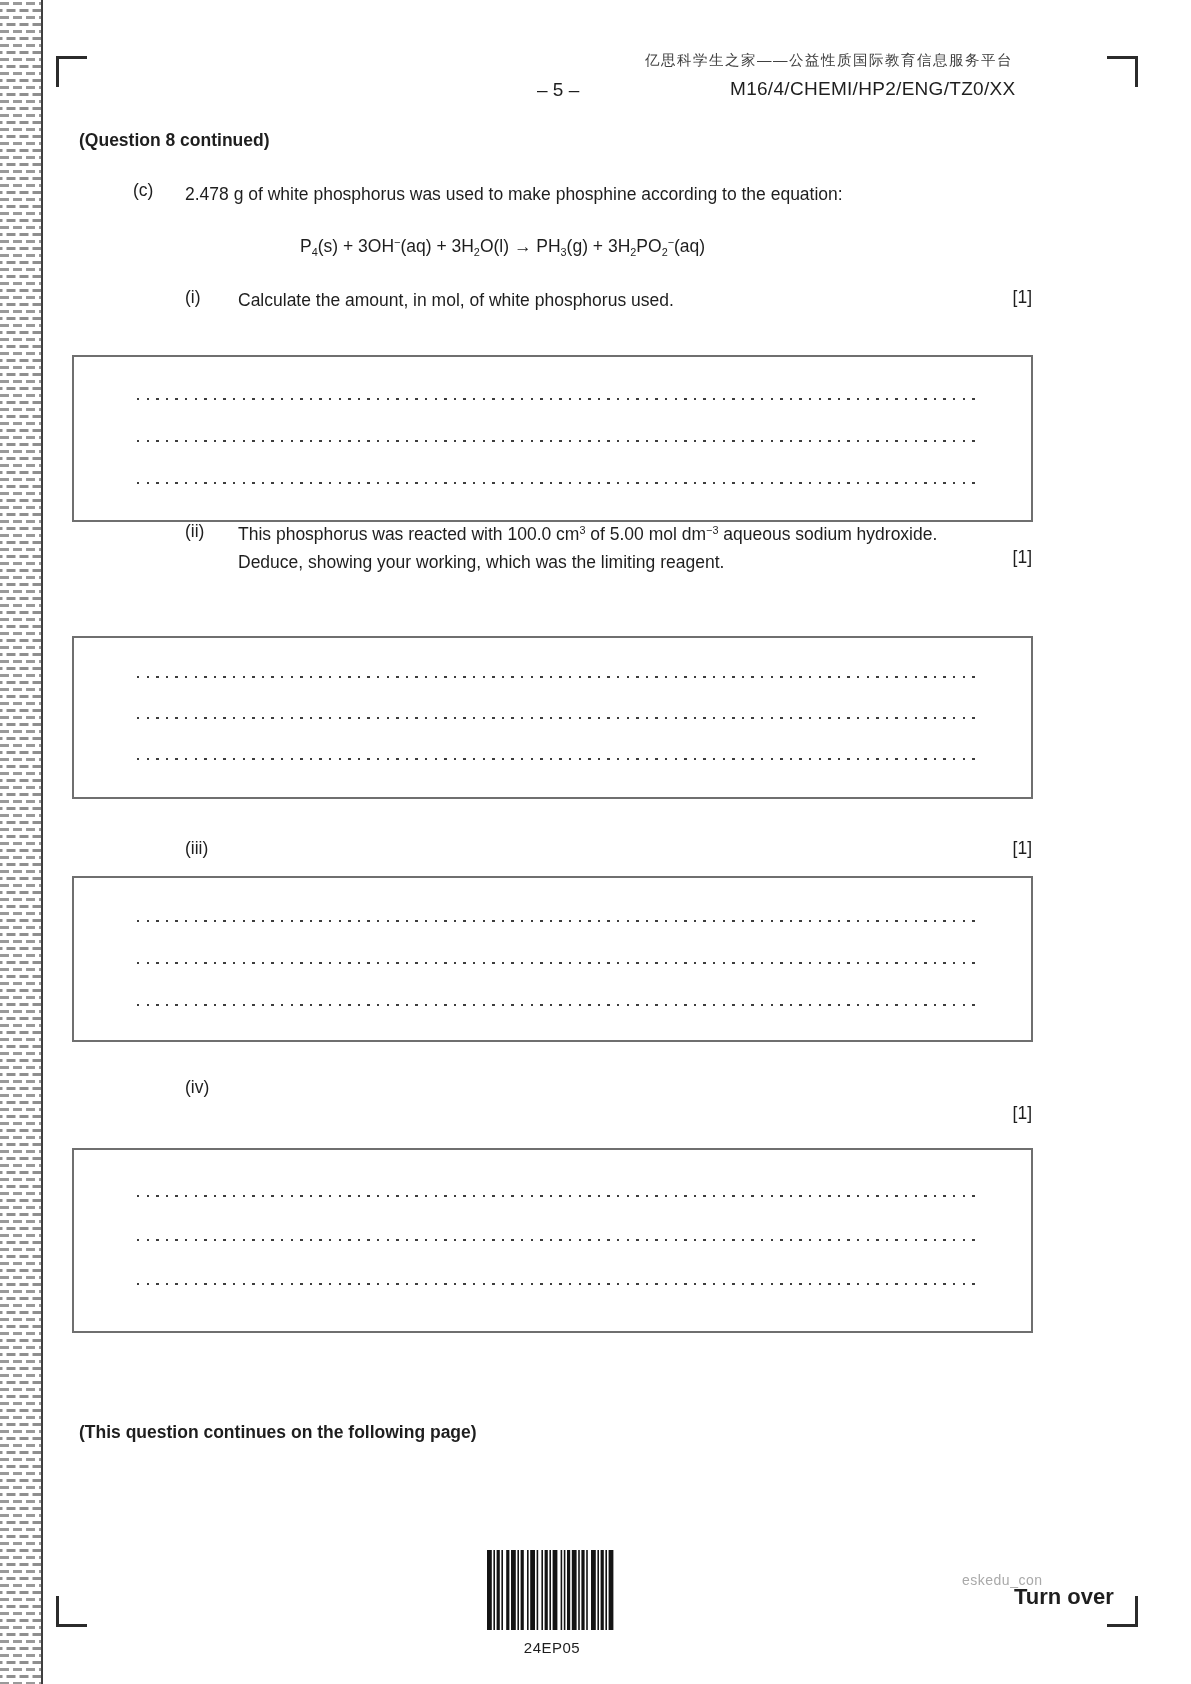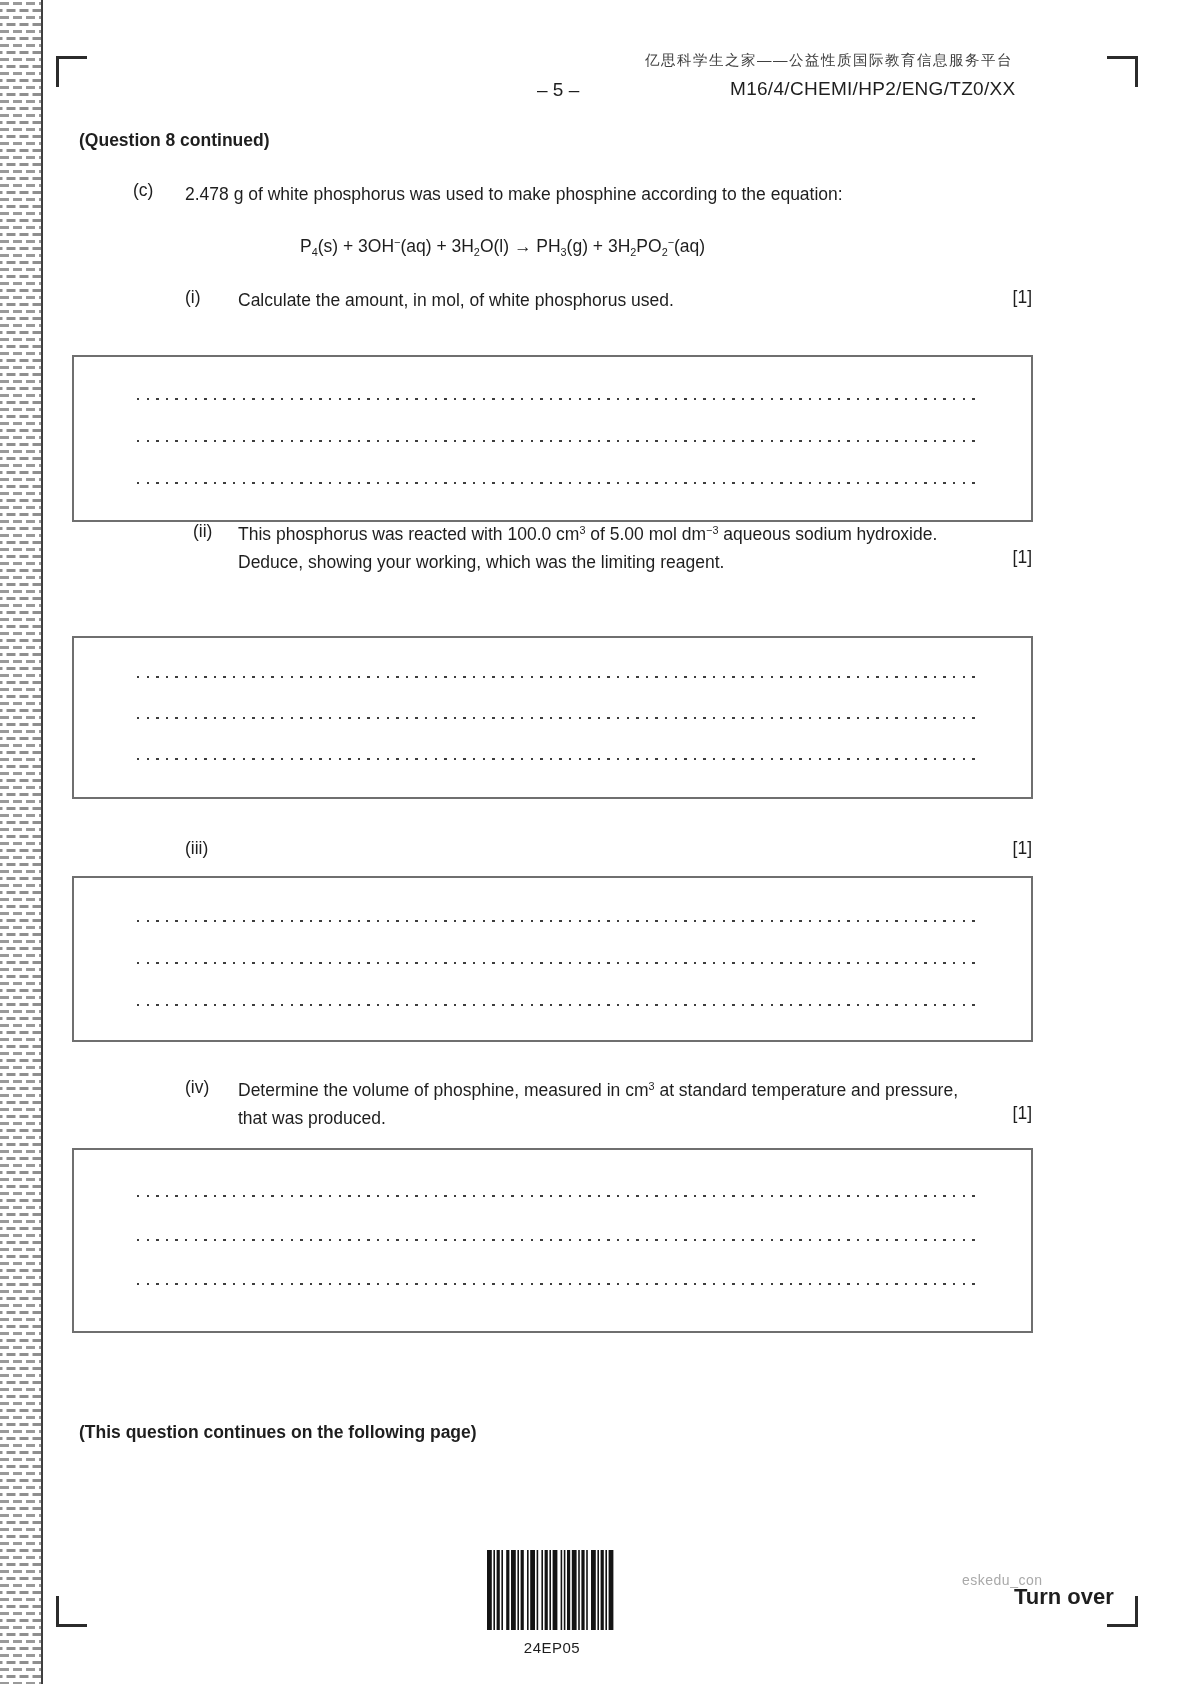--- a/index.html
+++ b/index.html
@@ -82,41 +82,40 @@
   <div class="abs sub-label" style="left:185px;top:287px;">(i)</div>
   <div class="abs sub-text" style="left:238px;top:287px;width:722px;">Calculate the amount, in mol, of white phosphorus used.</div>
   <div class="abs marks" style="left:1002px;top:287px;">[1]</div>
 
   <div class="answer-box" style="top:355px;height:167px;">
     <div class="dotline" style="top:41px;"></div>
     <div class="dotline" style="top:83px;"></div>
     <div class="dotline" style="top:125px;"></div>
   </div>
 
-  <div class="abs sub-label" style="left:185px;top:521px;margin-left:8px;">(ii)</div>
+  <div class="abs sub-label" style="left:185px;top:521px;">(ii)</div>
   <div class="abs sub-text" style="left:238px;top:521px;width:722px;">This phosphorus was reacted with 100.0 cm<sup>3</sup> of 5.00 mol dm<sup>−3</sup> aqueous sodium hydroxide.  Deduce, showing your working, which was the limiting reagent.</div>
   <div class="abs marks" style="left:1002px;top:547px;">[1]</div>
 
   <div class="answer-box" style="top:636px;height:163px;">
     <div class="dotline" style="top:38px;"></div>
     <div class="dotline" style="top:79px;"></div>
     <div class="dotline" style="top:120px;"></div>
   </div>
 
   <div class="abs sub-label" style="left:185px;top:838px;">(iii)</div>
   <div class="abs marks" style="left:1002px;top:838px;">[1]</div>
 
   <div class="answer-box" style="top:876px;height:166px;">
     <div class="dotline" style="top:42px;"></div>
     <div class="dotline" style="top:84px;"></div>
     <div class="dotline" style="top:126px;"></div>
   </div>
 
   <div class="abs sub-label" style="left:185px;top:1077px;">(iv)</div>
-  <div class="abs sub-text" style="left:238px;top:1077px;width:722px;">Determine the volume of phosphine, measured in cm<sup>3</sup> at standard temperature and pressure, that was produced.</div>
   <div class="abs marks" style="left:1002px;top:1103px;">[1]</div>
 
   <div class="answer-box" style="top:1148px;height:185px;">
     <div class="dotline" style="top:45px;"></div>
     <div class="dotline" style="top:89px;"></div>
     <div class="dotline" style="top:133px;"></div>
   </div>
 
   <div class="abs bold" style="left:79px;top:1422px;">(This question continues on the following page)</div>
 

